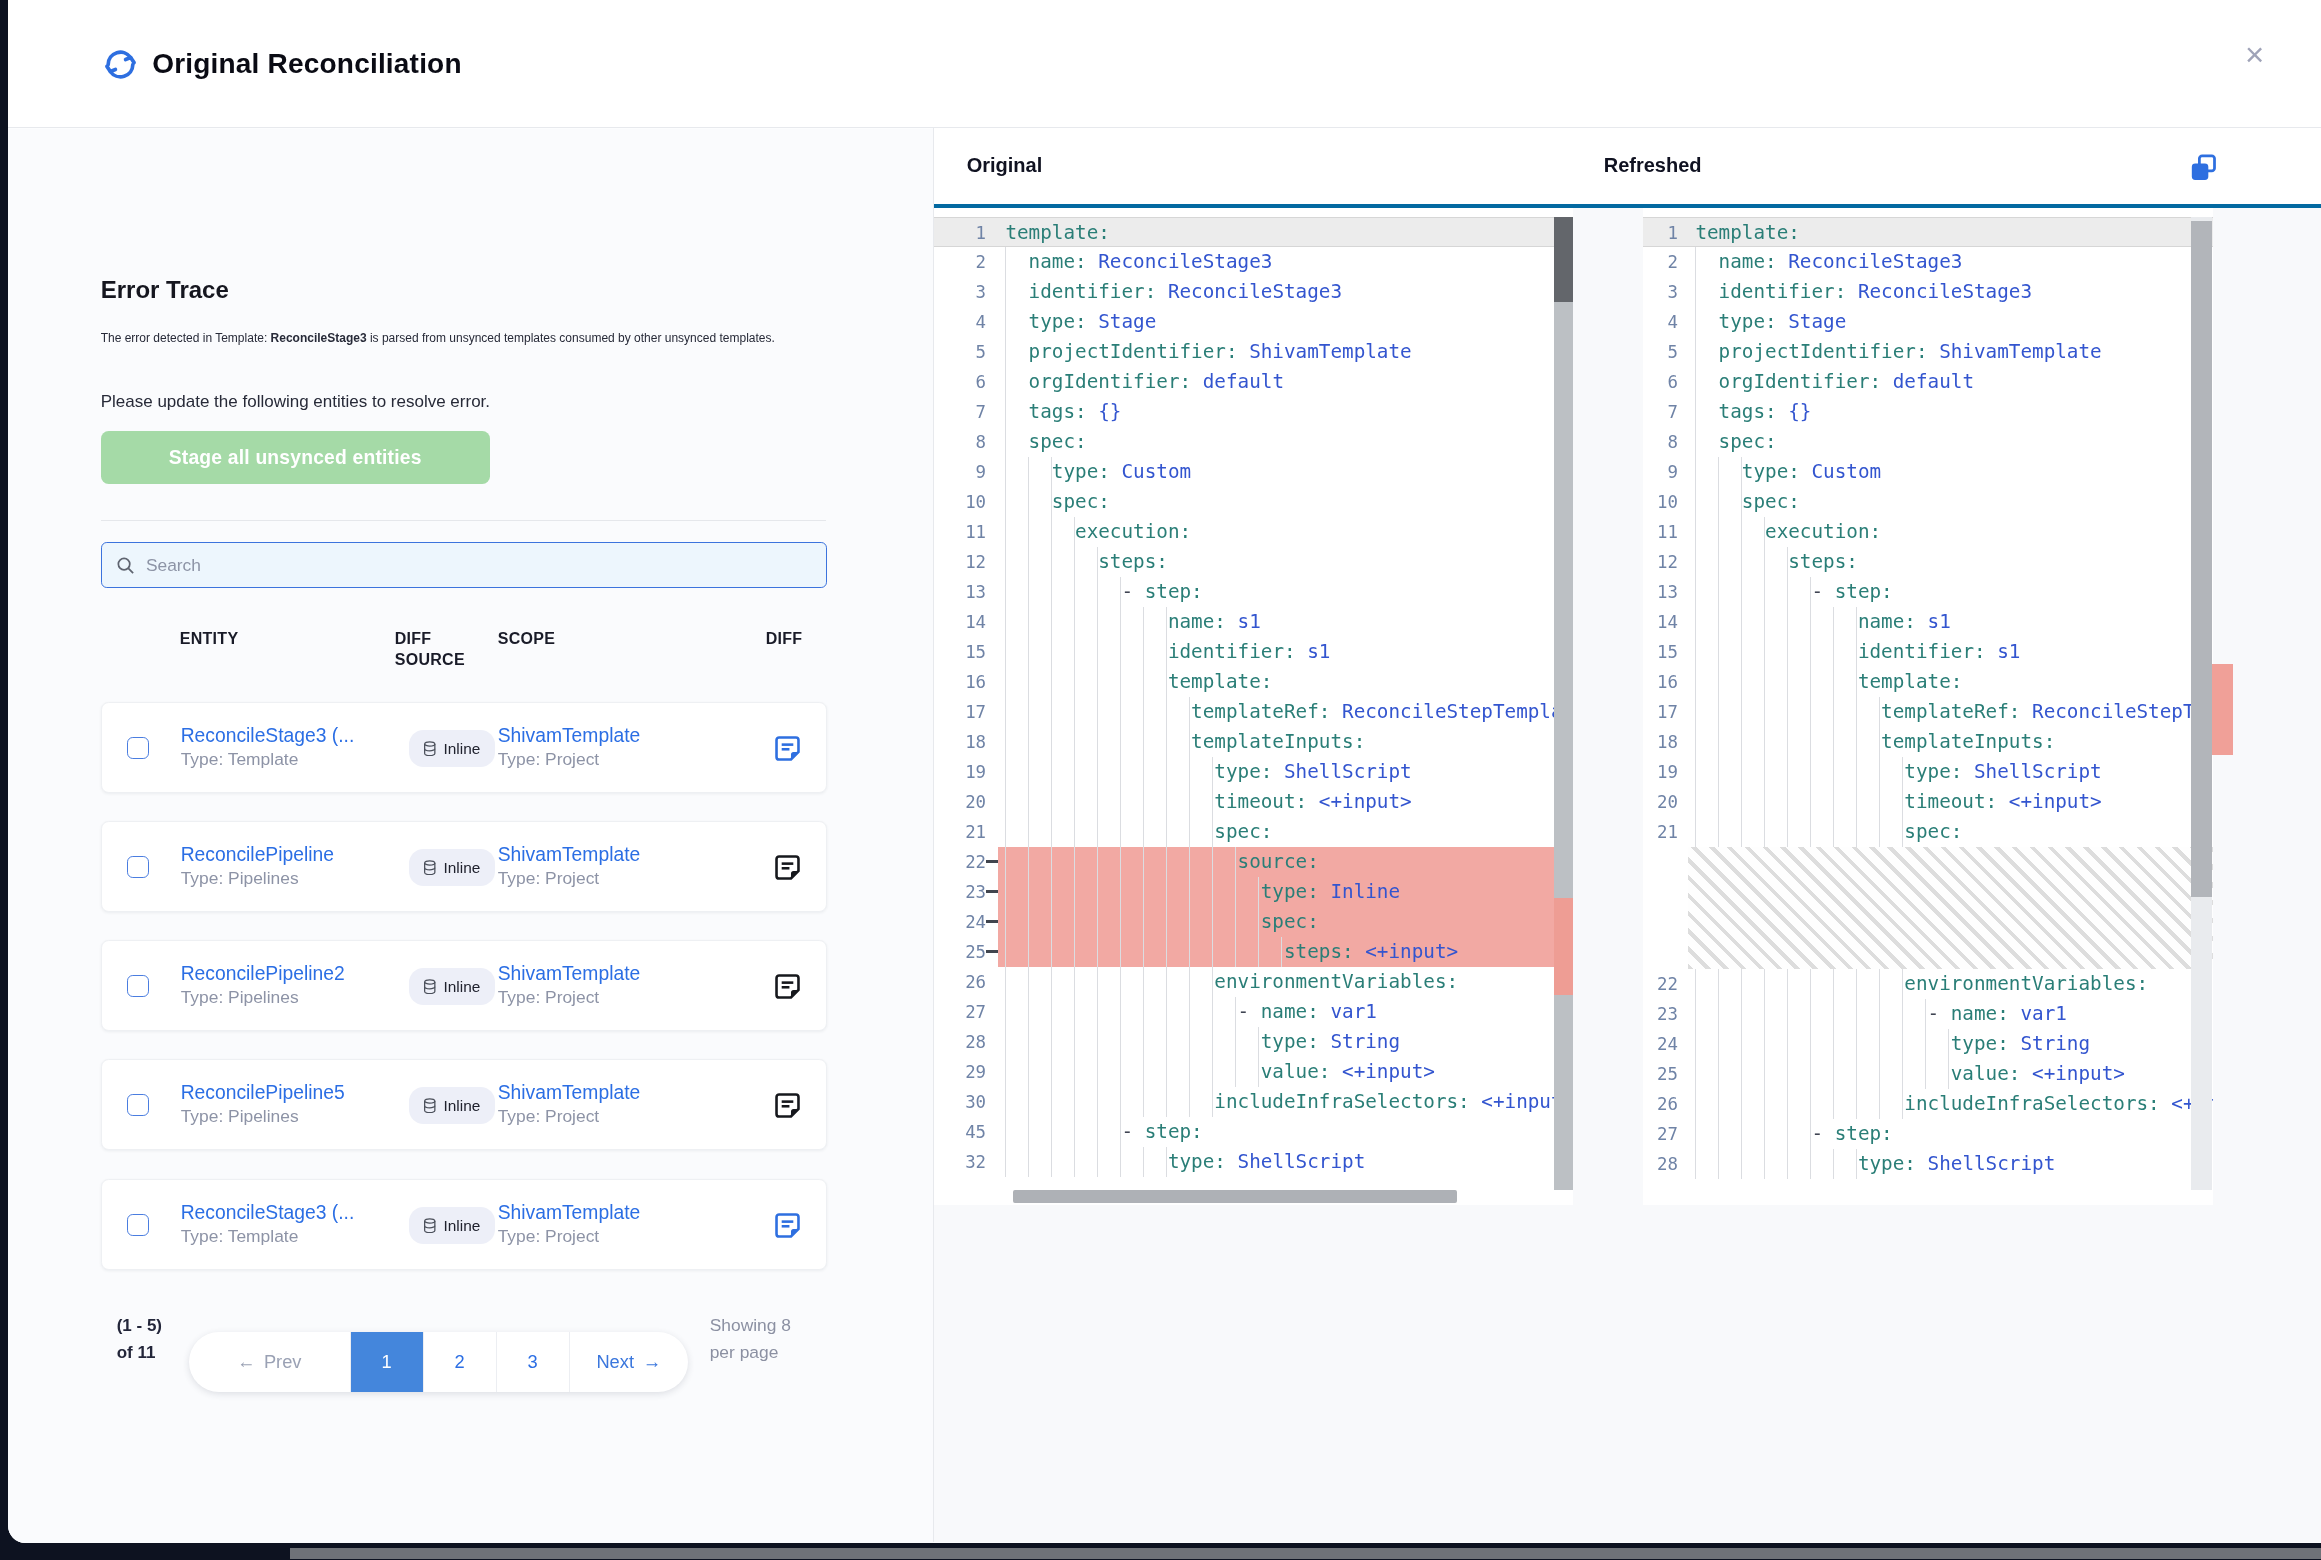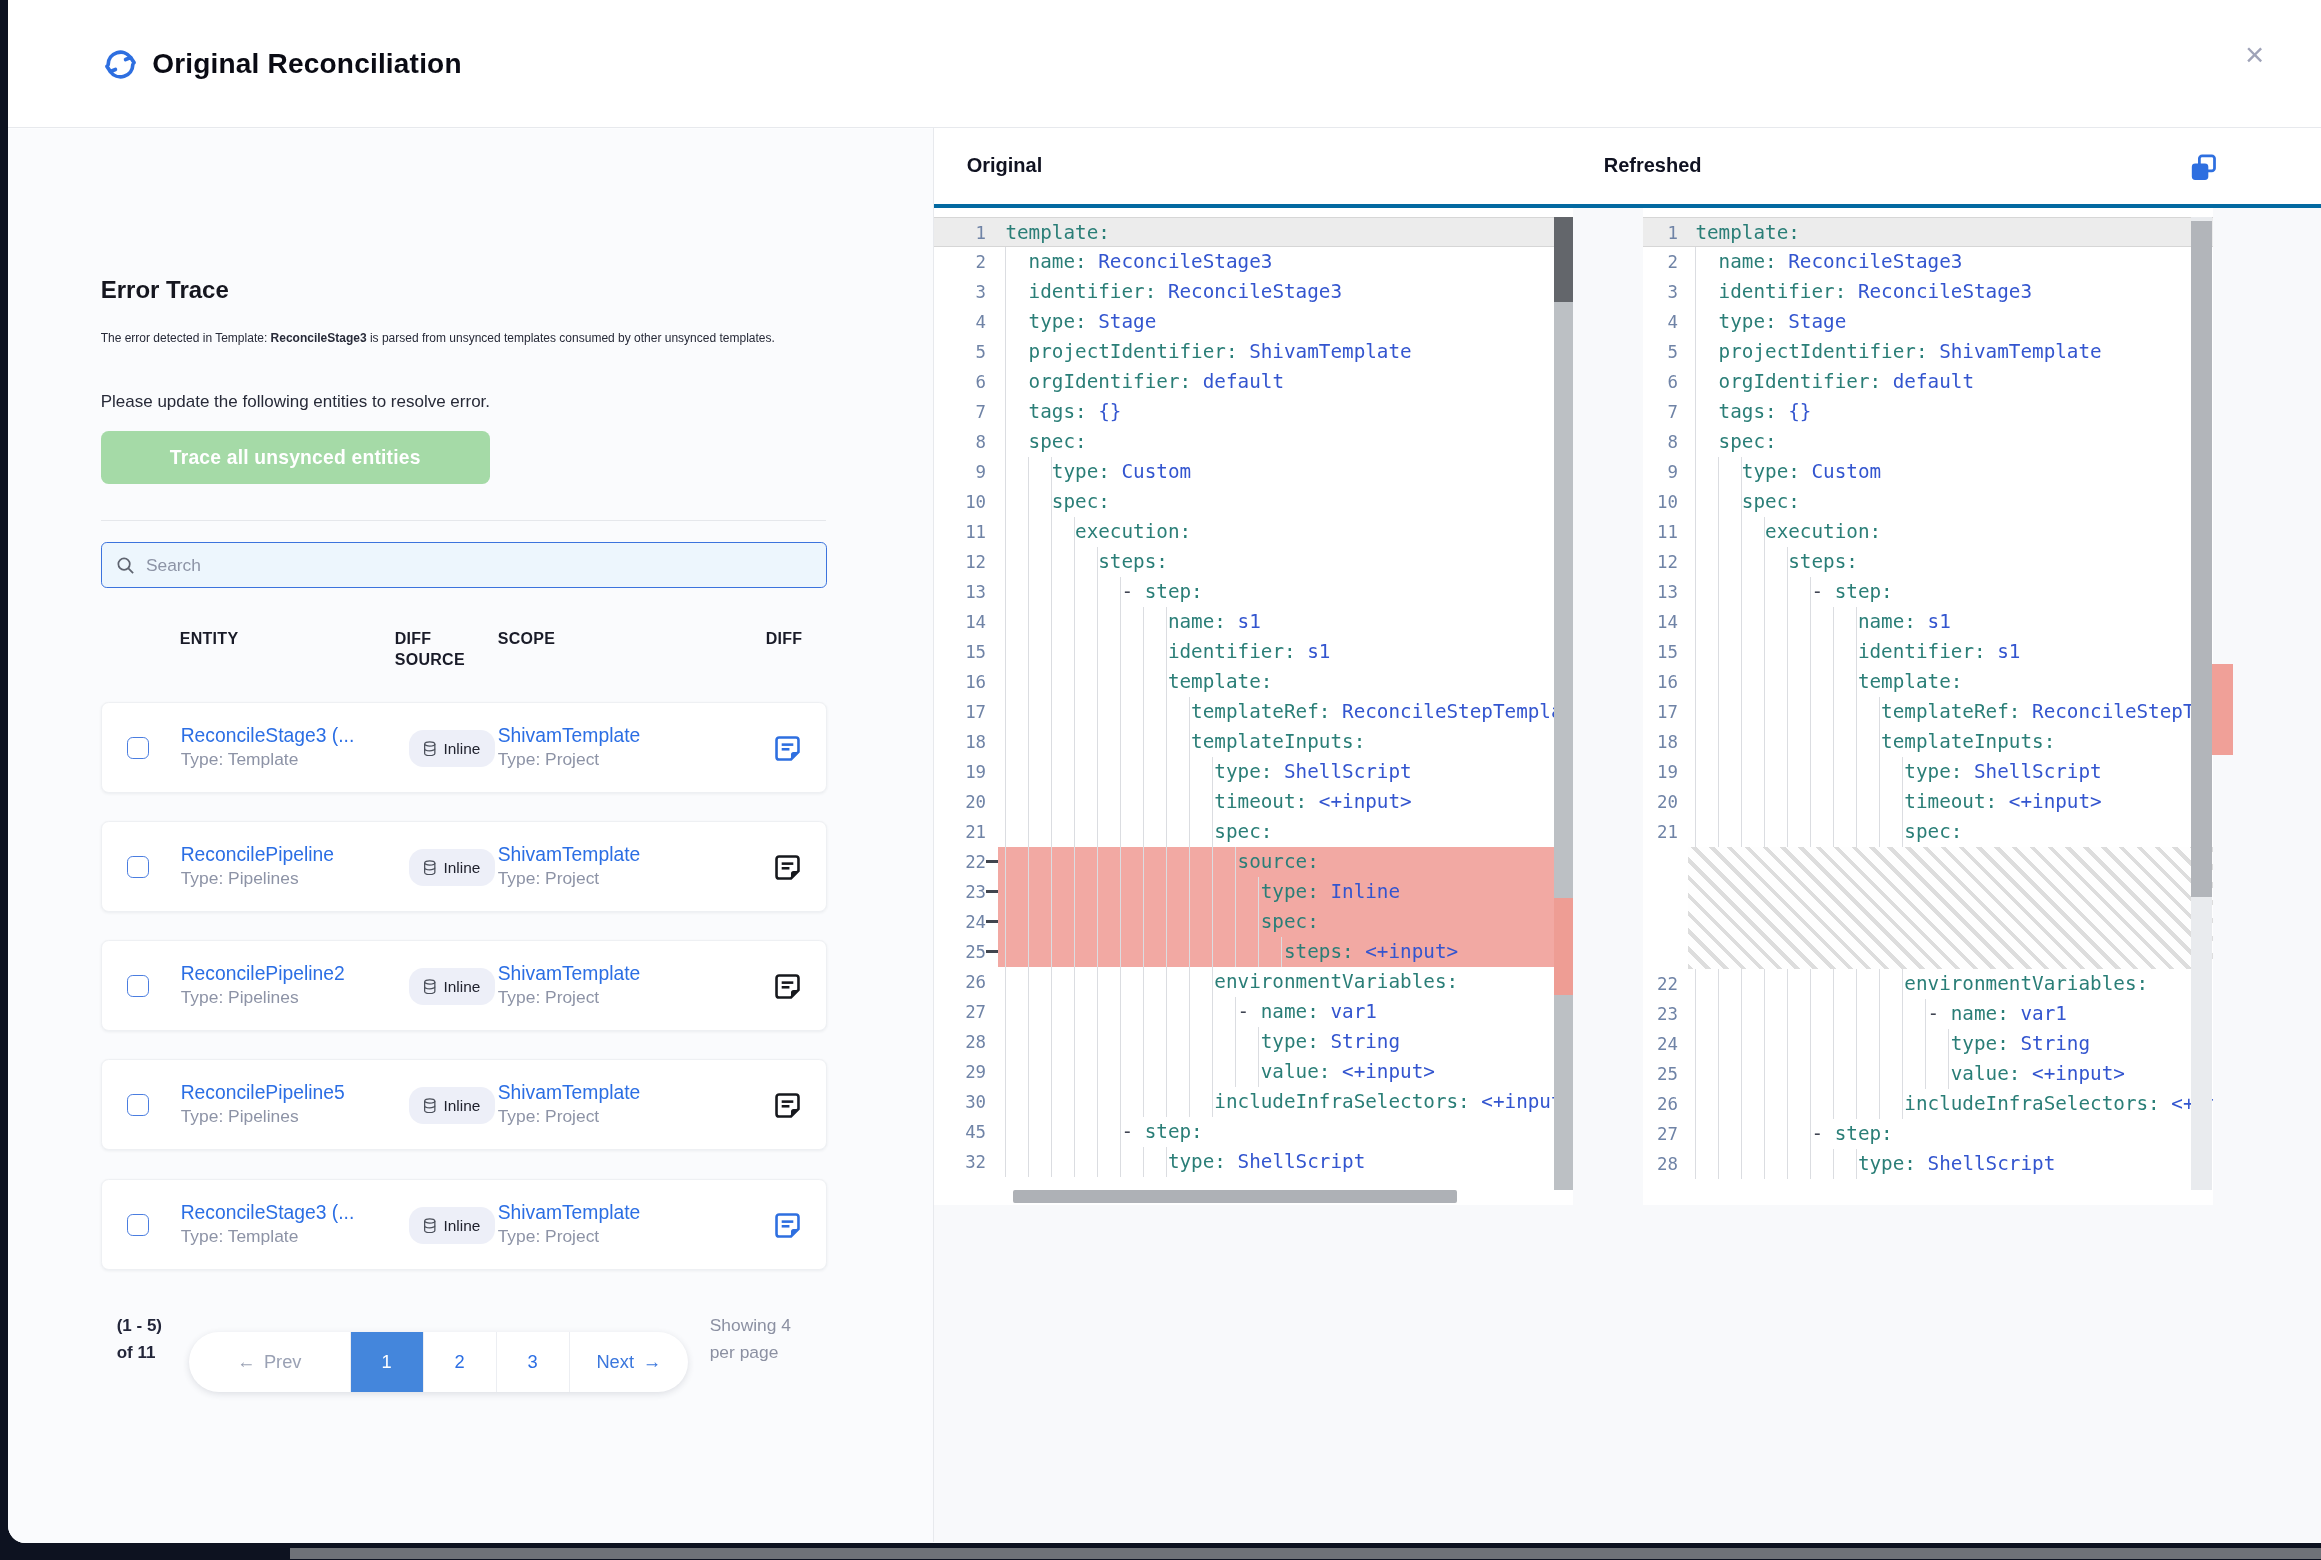--- a/index.html
+++ b/index.html
@@ -101,21 +101,21 @@
       </svg>
       <div class="modal-title">Original Reconciliation</div>
     </div>
     <div class="close-btn">×</div>
   </div>
 
   <div class="left-panel">
     <div class="et-heading">Error Trace</div>
     <div class="et-p1"><span>The error detected in Template: </span><b>ReconcileStage3</b><span> is parsed from unsynced templates consumed by other unsynced templates.</span></div>
     <div class="et-p2">Please update the following entities to resolve error.</div>
-    <button class="update-btn">Trace all unsynced entities</button>
+    <button class="update-btn">Stage all unsynced entities</button>
     <div class="lp-divider"></div>
 
     <div class="search-box">
       <svg width="21" height="21" viewBox="0 0 22 22" fill="none" stroke="#5f6470" stroke-width="1.8">
         <circle cx="9.5" cy="9.5" r="6"></circle>
           <line x1="14" y1="14" x2="19" y2="19"></line>
       </svg>
       <input placeholder="Search" style="">
     </div>
 
@@ -283,21 +283,21 @@
       <span id="pages-host" style="display:flex">
           <div class="pag-cell pag-page active">1</div>
           <div class="pag-cell pag-page">2</div>
           <div class="pag-cell pag-page">3</div>
         </span>
       <div class="pag-cell pag-next">
           <span>Next</span>
           <span>→</span>
         </div>
     </div>
-    <div class="pag-showing">Showing 4 per page</div>
+    <div class="pag-showing">Showing 8 per page</div>
   </div>
 
   <div class="right-section">
     <div class="rs-strip">
       <div class="panel-title title-original">Original</div>
       <div class="panel-title title-refreshed">Refreshed</div>
       <svg class="copy-btn" viewBox="0 0 24 24">
         <rect x="9" y="3.5" width="11" height="11" rx="2" fill="none" stroke="#2e6fe0" stroke-width="2"></rect>
         <rect x="4" y="9.5" width="11" height="11" rx="2" fill="#2e6fe0" stroke="#2e6fe0" stroke-width="1"></rect>
       </svg>

